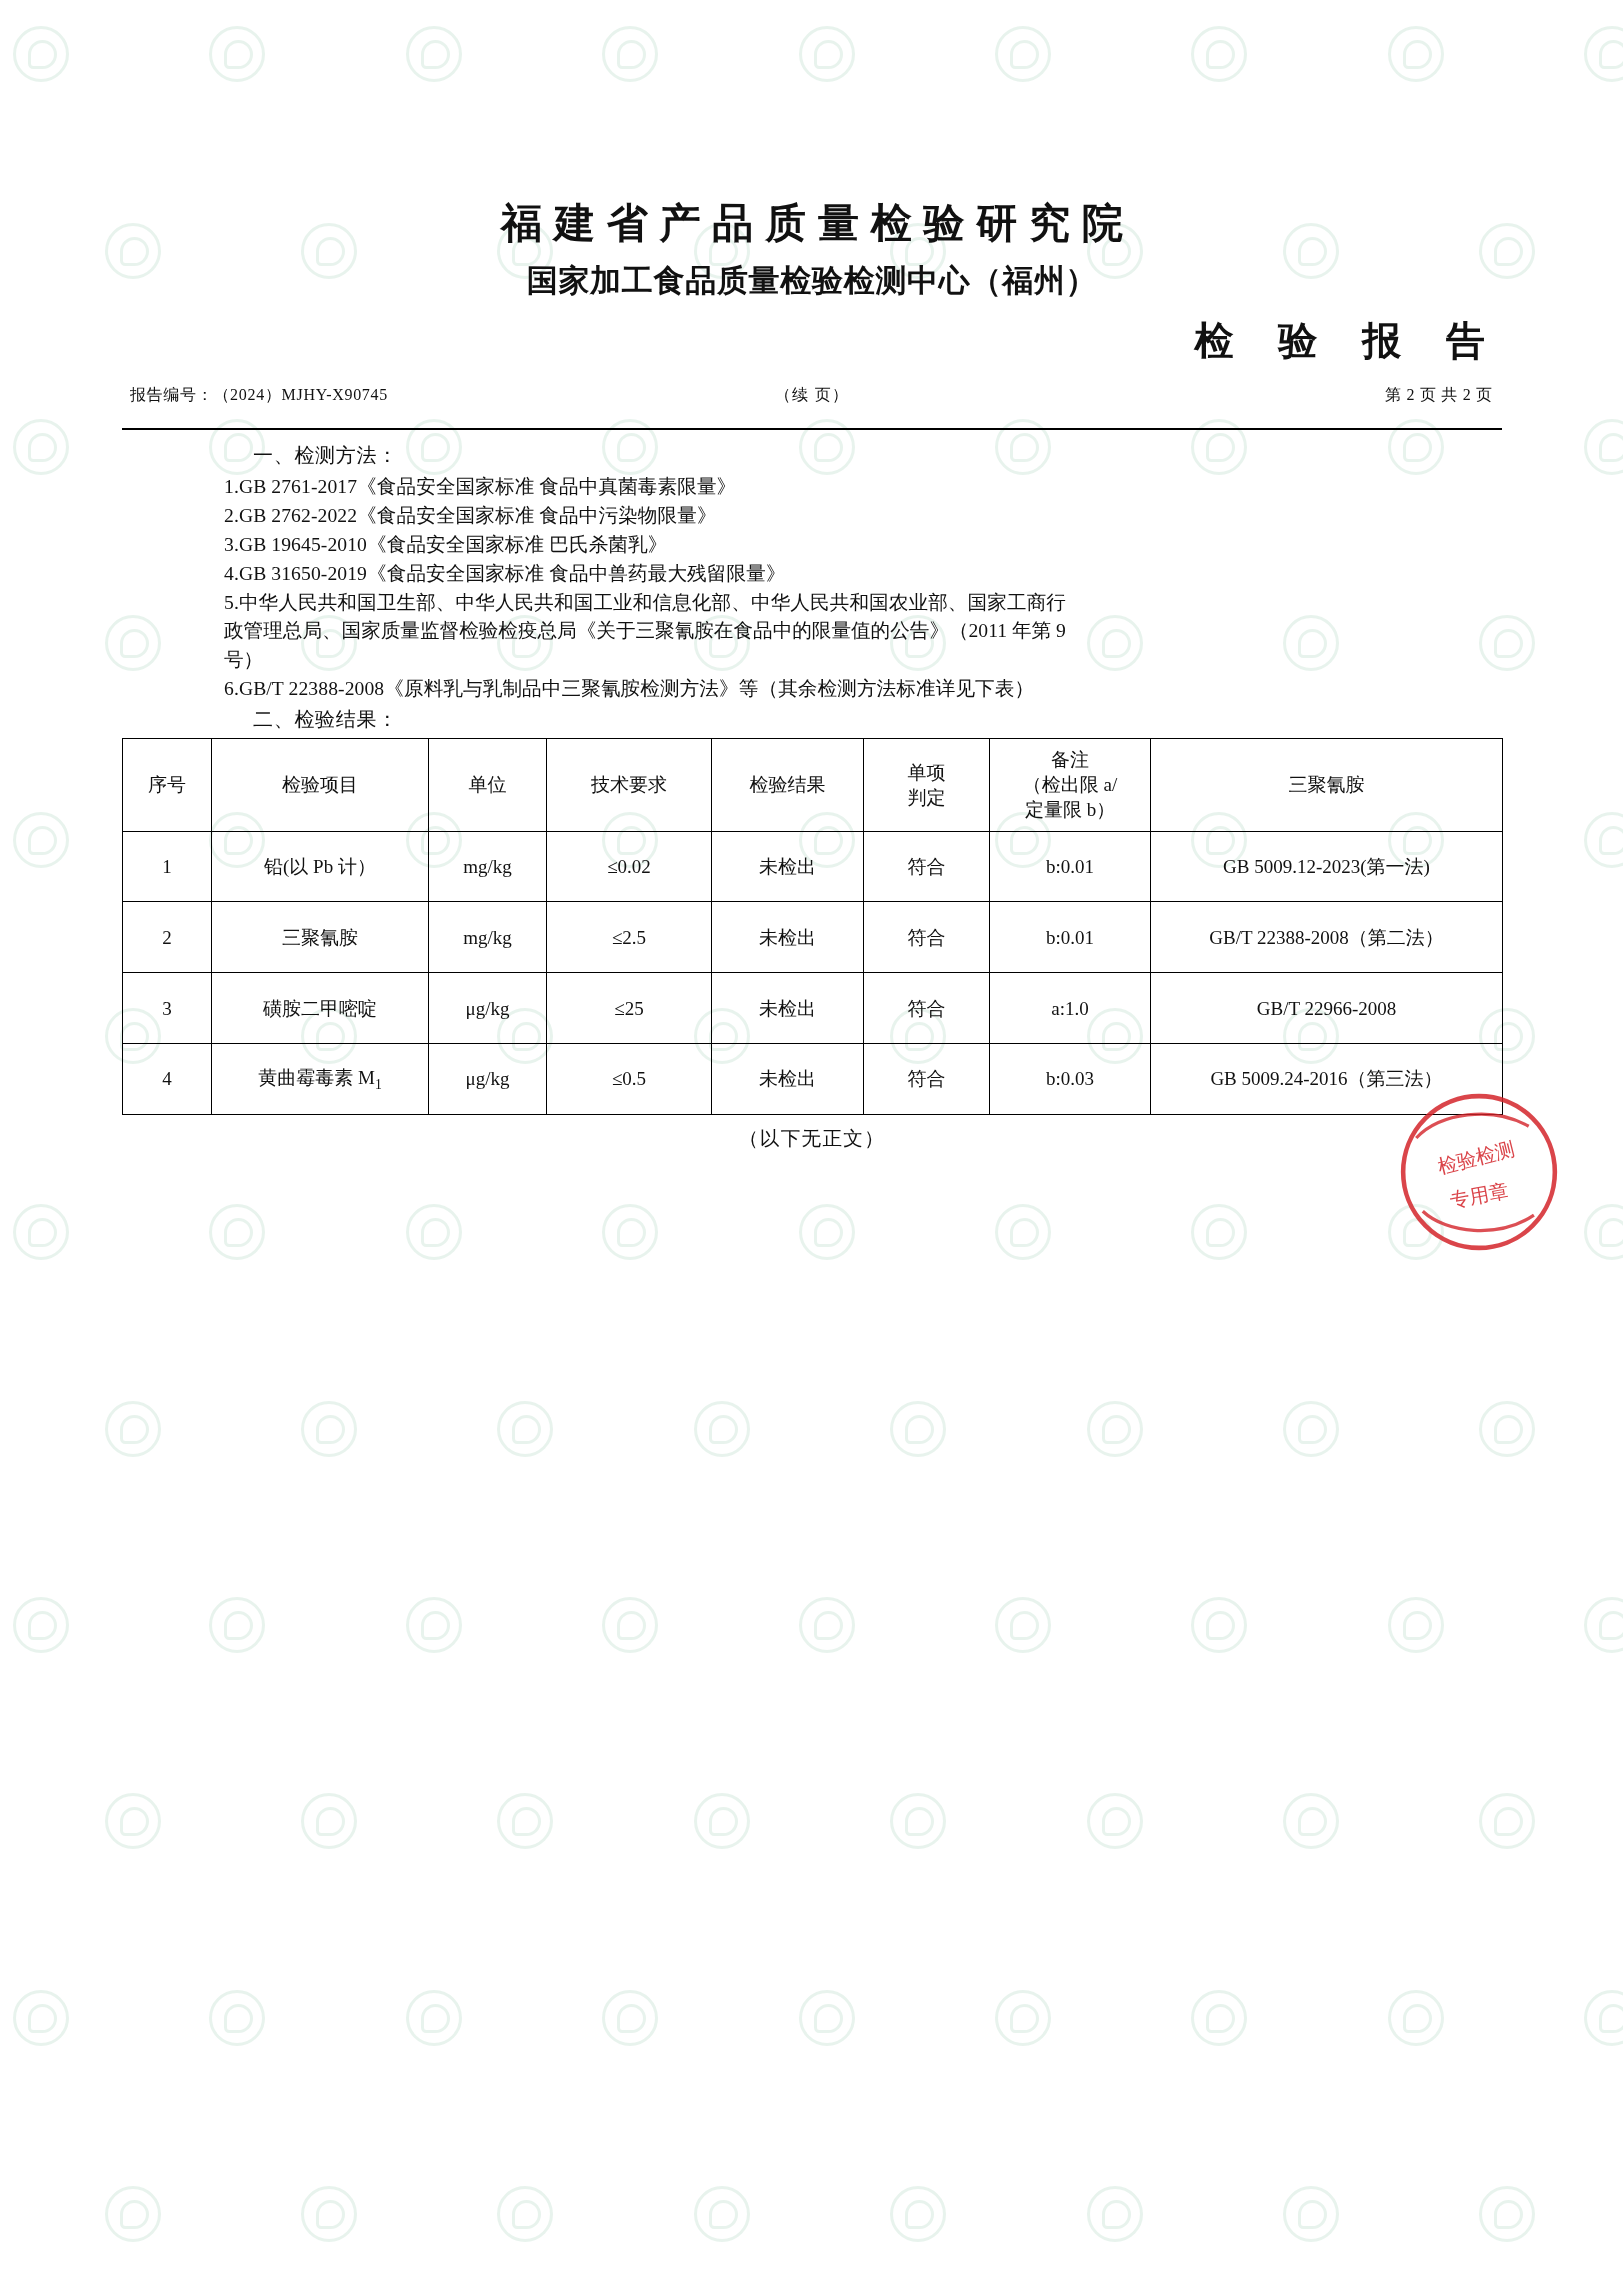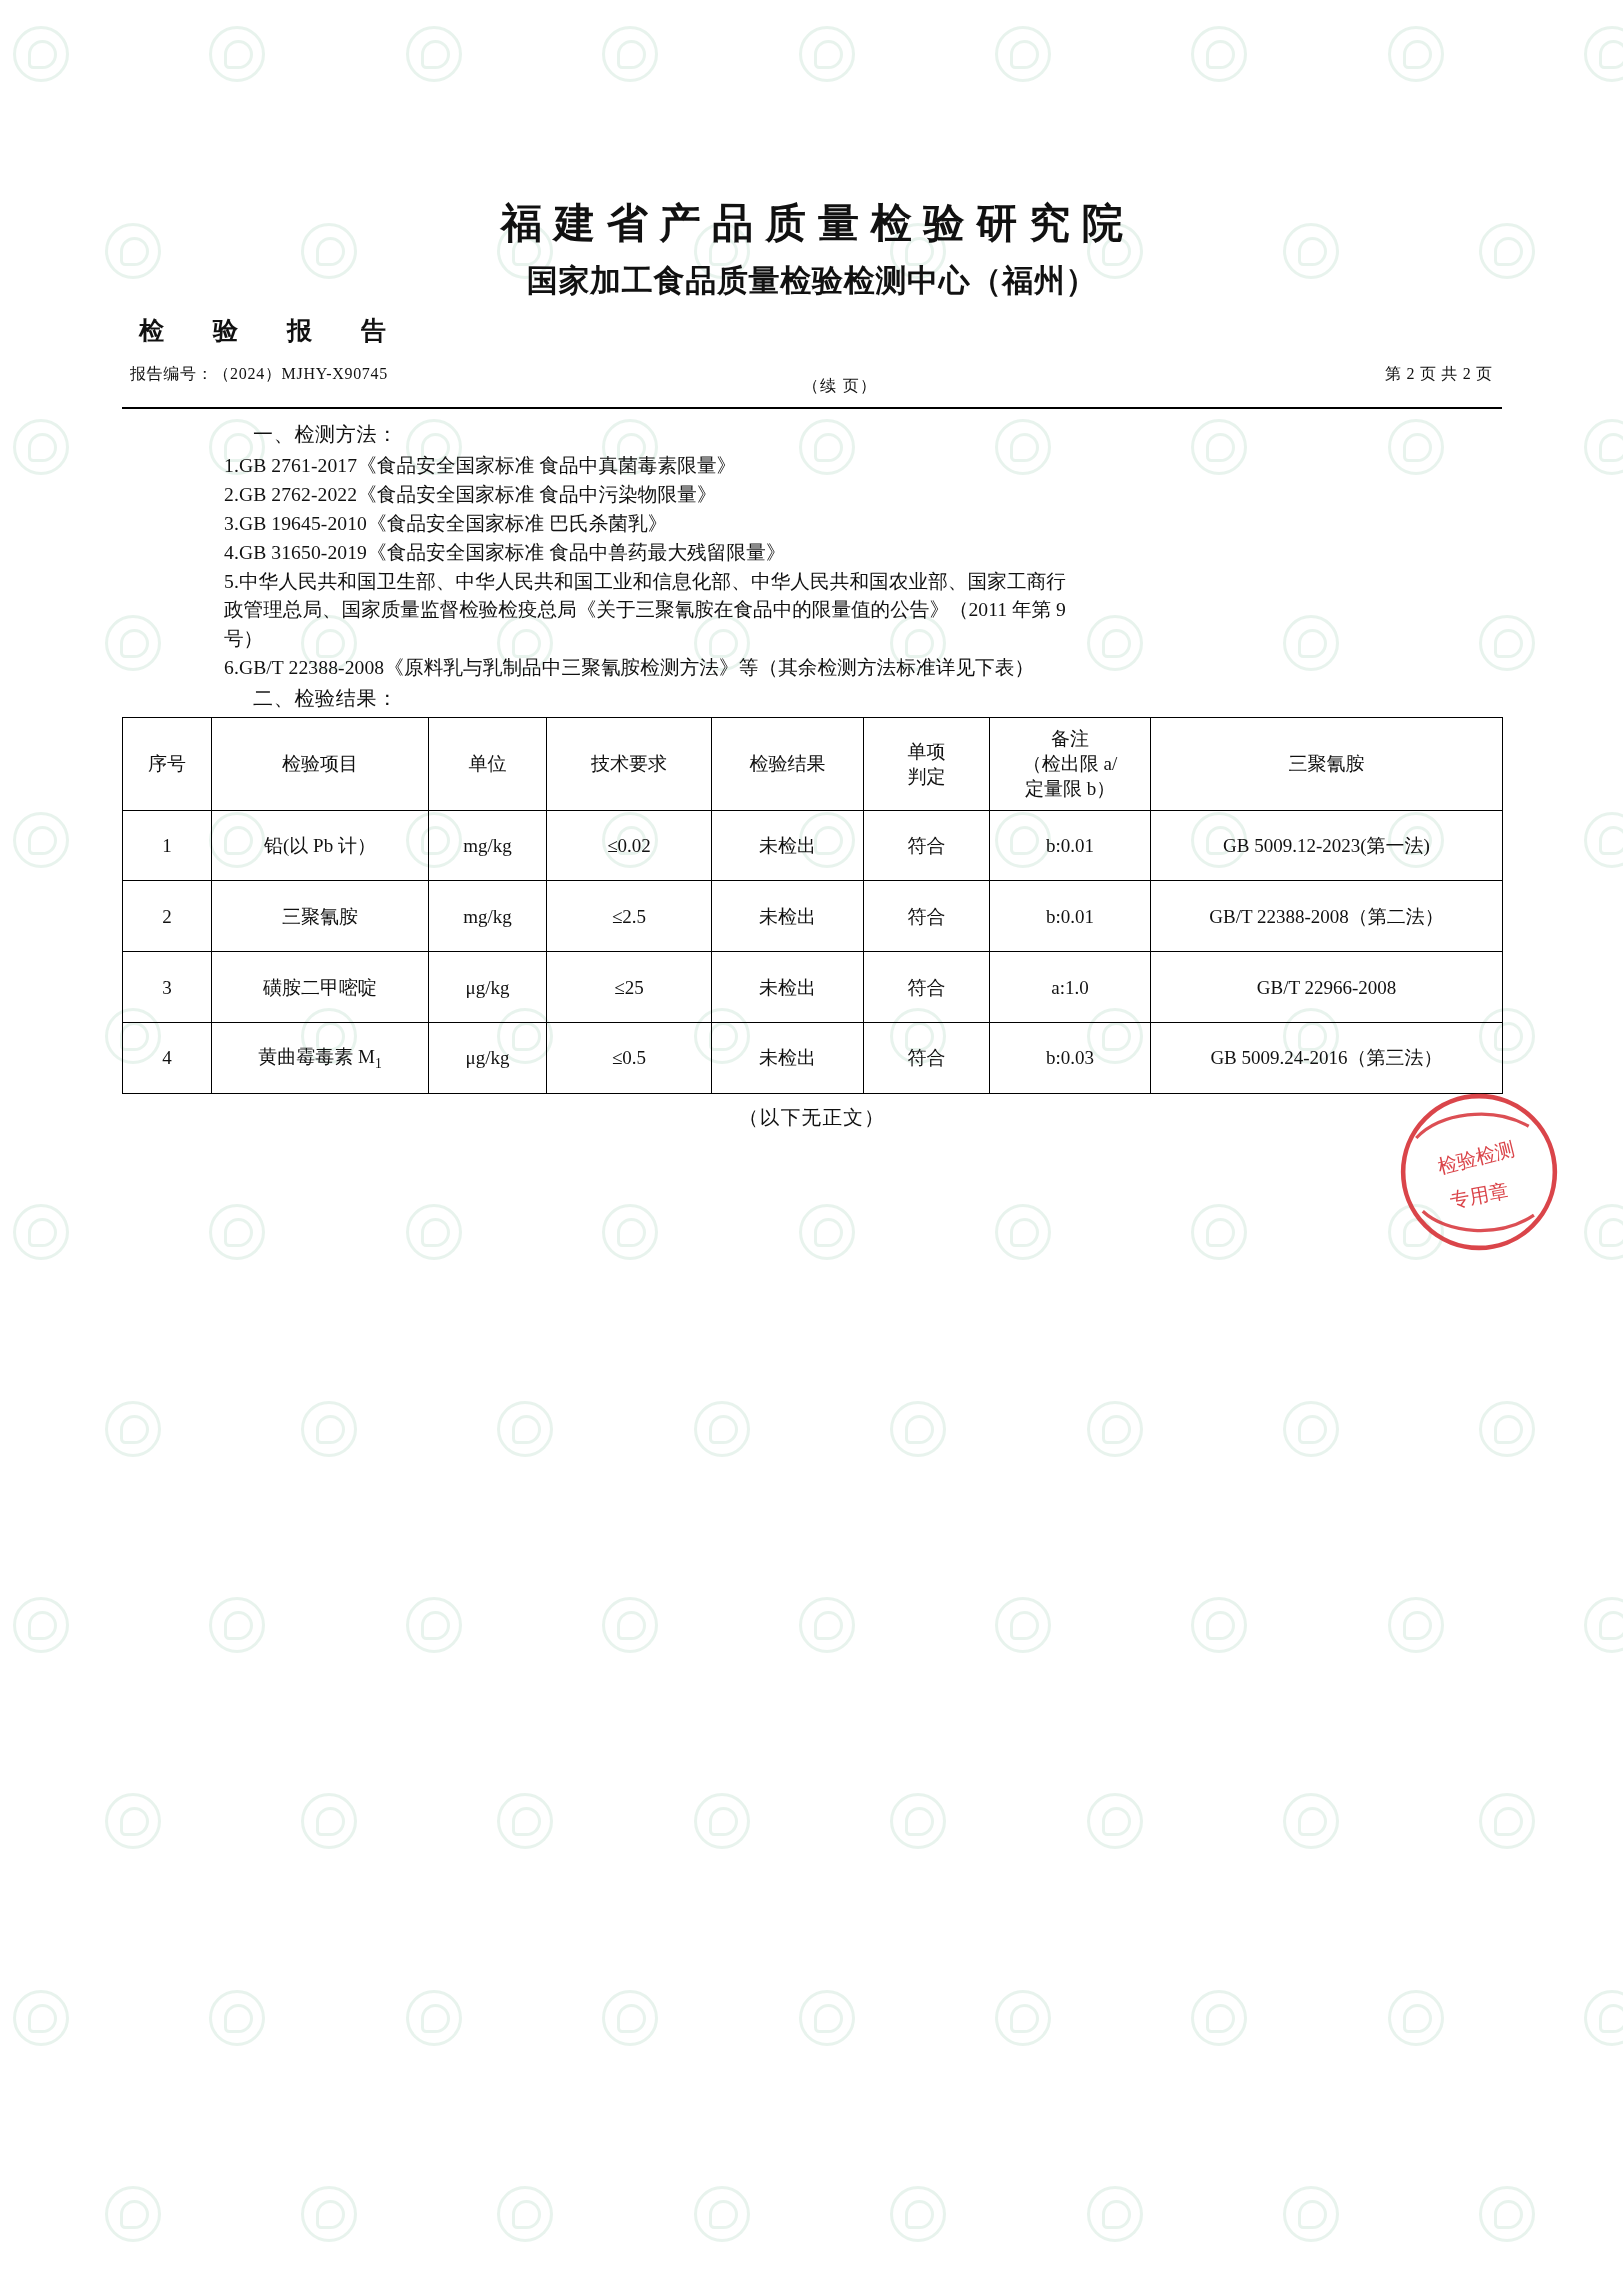--- a/index.html
+++ b/index.html
@@ -69,25 +69,25 @@
   }
   .center-title {
     text-align: center;
     font-size: 31px;
     font-weight: bold;
     font-family: "DejaVu Serif", "Liberation Serif", serif;
     letter-spacing: 0.7px;
     margin: 9.2px 0 6.5px 0;
   }
   .report-title {
-    text-align: left;
-    font-size: 25px;
+    text-align: right;
+    font-size: 39px;
     font-weight: bold;
     letter-spacing: 17px;
-    font-family: Liberation Mono, monospace;
+    font-family: Liberation Sans, sans-serif;
     margin: 11.8px 0 17px 0;
     padding-left: 17px;
   }
 
   .meta-row {
     position: relative;
     height: 35px;
     font-size: 16px;
     margin-top: 9.2px;
   }
@@ -95,24 +95,23 @@
     position: absolute;
     left: 7.9px;
     top: 0;
     white-space: nowrap;
     letter-spacing: 0.7px;
   }
   .meta-center {
     position: absolute;
     left: 50%;
     transform: translateX(-50%);
-    top: 12px;
+    top: 0;
     white-space: nowrap;
     letter-spacing: 1.3px;
-    margin-left: 28px;
   }
   .meta-right {
     position: absolute;
     right: 9.2px;
     top: 0;
     white-space: nowrap;
     letter-spacing: 0.7px;
   }
 
   .rule {

